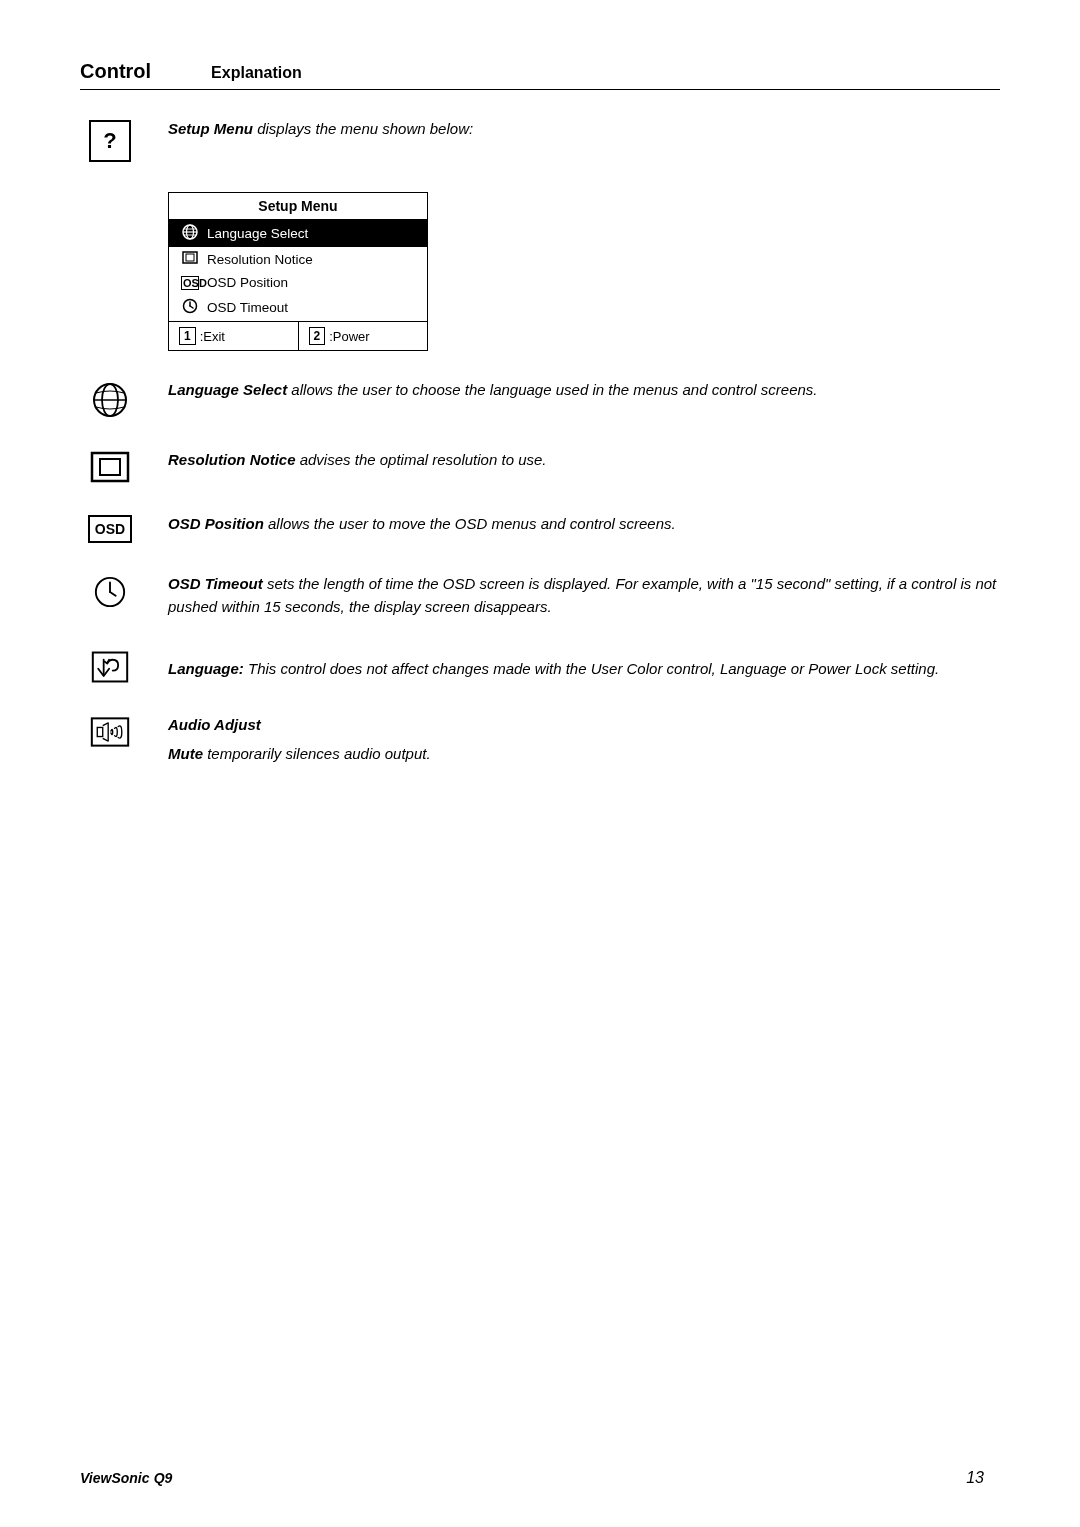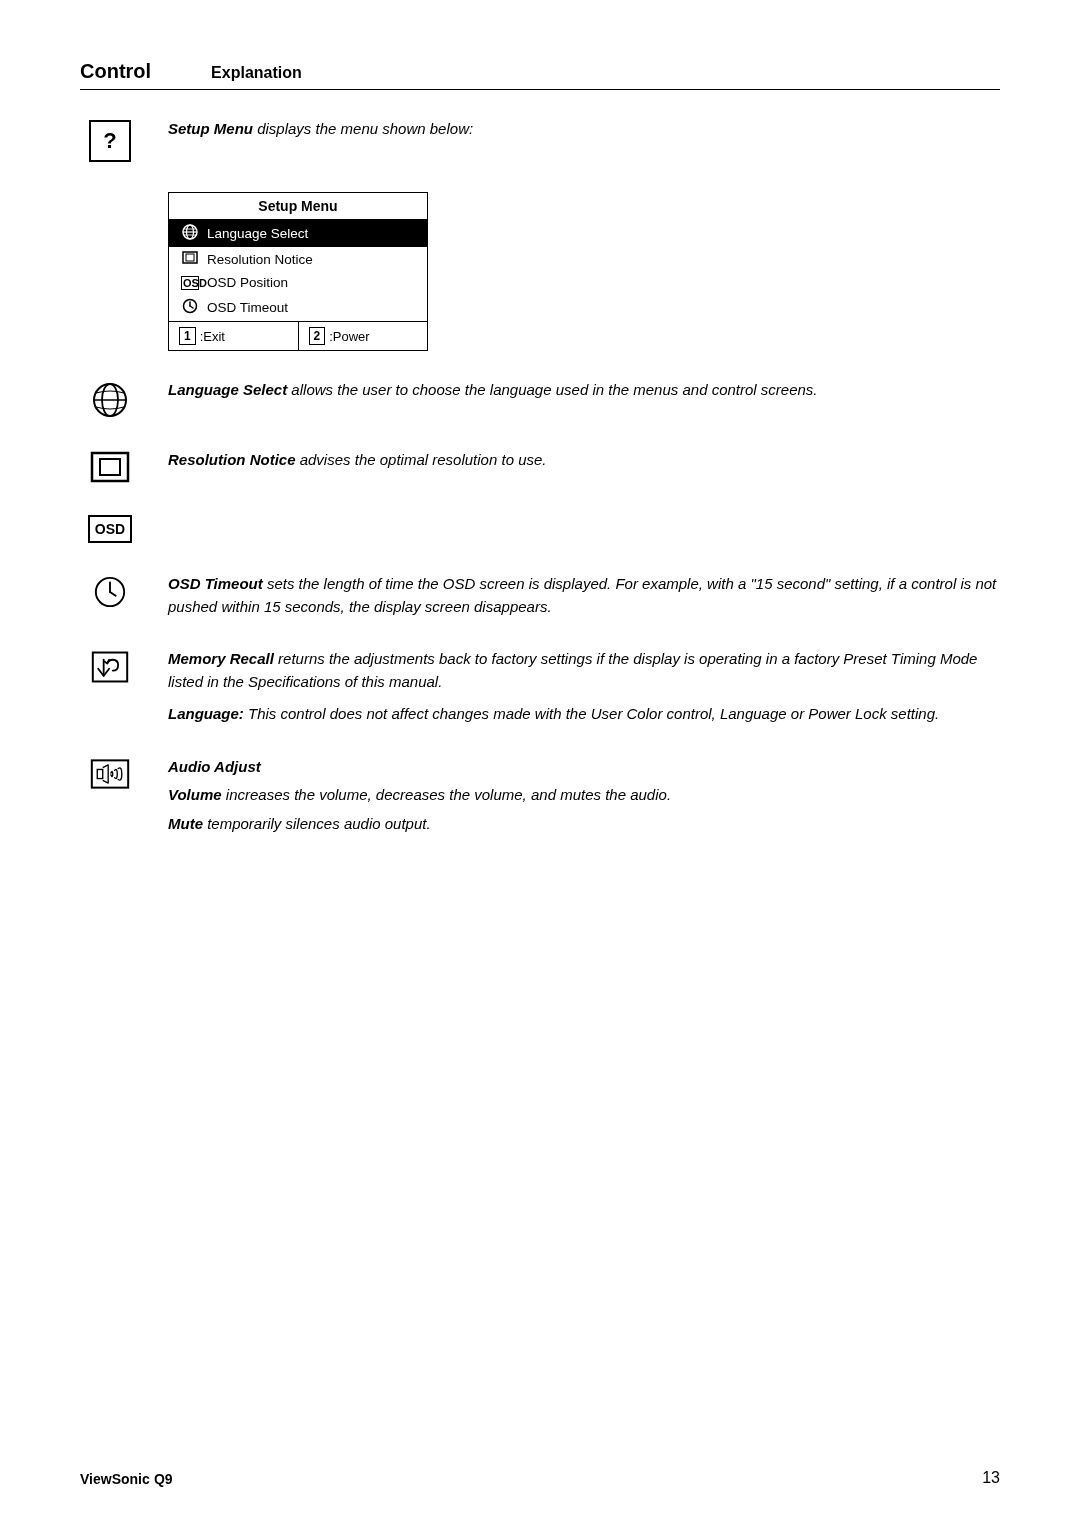--- a/index.html
+++ b/index.html
@@ -169,24 +169,25 @@
 
     .text-col p + p {
       margin-top: 6px;
     }
 
     
     .page-footer {
       position: absolute;
       bottom: 40px;
       left: 80px;
-      right: 80px;
+      right: 96px;
       display: flex;
       justify-content: space-between;
-      align-items: center;
+      align-items: flex-start;
+      font-style: italic;
     }
 
     .footer-brand {
       font-weight: bold;
       font-size: 14px;
     }
 
     .footer-page {
       font-size: 16px;
     }
@@ -326,20 +327,23 @@
     </div>
     <div class="text-col">
       <p><span class="bold">Resolution Notice</span> advises the optimal resolution to use.</p>
     </div>
   </div>
 
   <div class="section">
     <div class="icon-col">
       <div class="icon-osd">OSD</div>
     </div>
+    <div class="text-col">
+      <p><span class="bold">OSD Position</span> allows the user to move the OSD menus and control screens.</p>
+    </div>
   </div>
 
   <div class="section">
     <div class="icon-col">
       <svg class="clock-svg" viewBox="0 0 36 36" fill="none" xmlns="http://www.w3.org/2000/svg">
         <circle cx="18" cy="18" r="15" stroke="black" stroke-width="2"></circle>
         <line x1="18" y1="8" x2="18" y2="18" stroke="black" stroke-width="2" stroke-linecap="round"></line>
         <line x1="18" y1="18" x2="24" y2="22" stroke="black" stroke-width="2" stroke-linecap="round"></line>
       </svg>
     </div>
@@ -354,41 +358,39 @@
         <rect x="2" y="2" width="38" height="32" stroke="black" stroke-width="2.2"></rect>
 
         <line x1="14" y1="26" x2="14" y2="10" stroke="black" stroke-width="2" stroke-linecap="round"></line>
         <polyline points="8,20 14,28 20,20" stroke="black" stroke-width="2" fill="none" stroke-linecap="round" stroke-linejoin="round"></polyline>
 
         <path d="M24 22 Q30 22 30 16 Q30 10 24 10 Q20 10 18 14" stroke="black" stroke-width="2" fill="none" stroke-linecap="round"></path>
         <polyline points="15,12 18,14 20,10" stroke="black" stroke-width="2" fill="none" stroke-linecap="round" stroke-linejoin="round"></polyline>
       </svg>
     </div>
     <div class="text-col">
-      <p><span class="bold">Memory Recall</span> returns the adjustments back to factory settings if the display is operating in a factory Preset Timing Mode listed in the Specifications of this manual.</p>
       <p style="margin-top:10px;"><span class="bold">Language:</span> This control does not affect changes made with the User Color control, Language or Power Lock setting.</p>
     </div>
   </div>
 
   <div class="section">
     <div class="icon-col">
       <svg class="audio-svg" viewBox="0 0 44 34" fill="none" xmlns="http://www.w3.org/2000/svg">
         <rect x="2" y="2" width="40" height="30" stroke="black" stroke-width="2.2"></rect>
 
         <rect x="8" y="12" width="6" height="10" stroke="black" stroke-width="1.5" fill="none"></rect>
         <polyline points="14,10 20,7 20,27 14,24" stroke="black" stroke-width="1.5" fill="none" stroke-linejoin="round"></polyline>
 
         <path d="M23 16 Q25 12 25 17 Q25 22 23 18" stroke="black" stroke-width="1.5" fill="none" stroke-linecap="round"></path>
         <path d="M27 13 Q30 10 30 17 Q30 24 27 21" stroke="black" stroke-width="1.5" fill="none" stroke-linecap="round"></path>
         <path d="M31 11 Q35 8 35 17 Q35 26 31 23" stroke="black" stroke-width="1.5" fill="none" stroke-linecap="round"></path>
       </svg>
     </div>
     <div class="text-col">
       <p><span class="bold">Audio Adjust</span></p>
-      <p><span class="bold">Volume</span><span> increases the volume, decreases the volume, and mutes the audio.</span></p>
       <p><span class="bold">Mute</span><span> temporarily silences audio output.</span></p>
     </div>
   </div>
 
   <div class="page-footer">
     <div>
       <span class="footer-brand bold">ViewSonic</span>
       <span class="footer-brand"> </span>
       <span class="footer-brand">Q9</span>
     </div>

